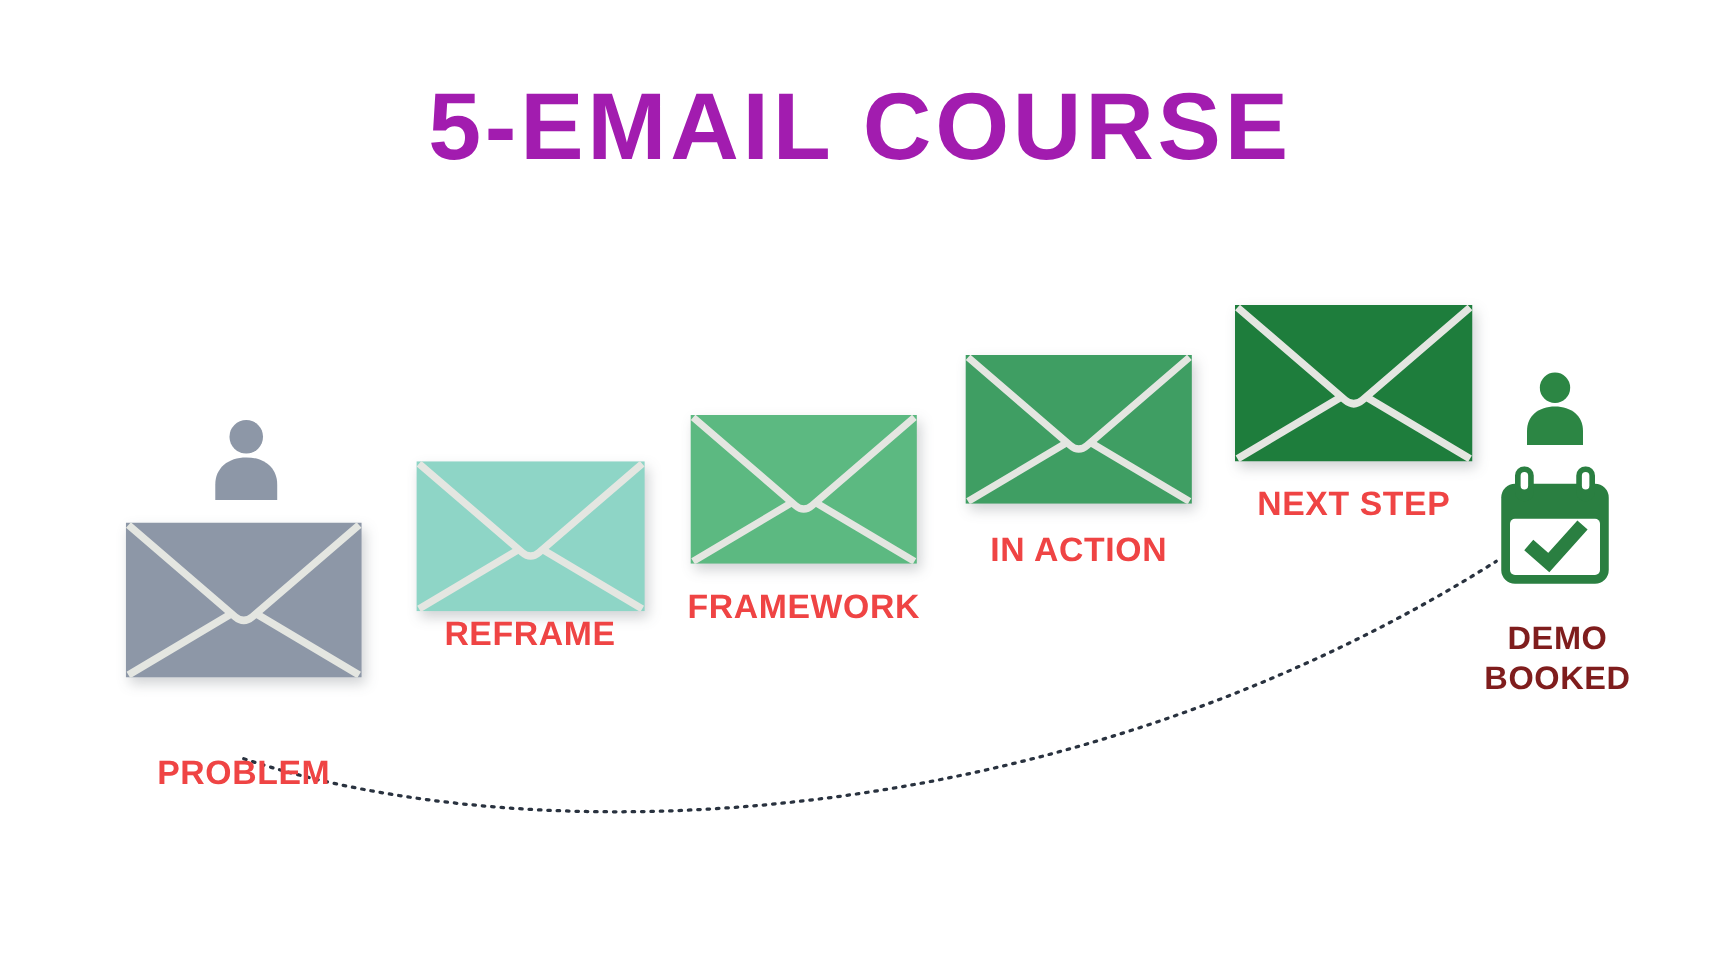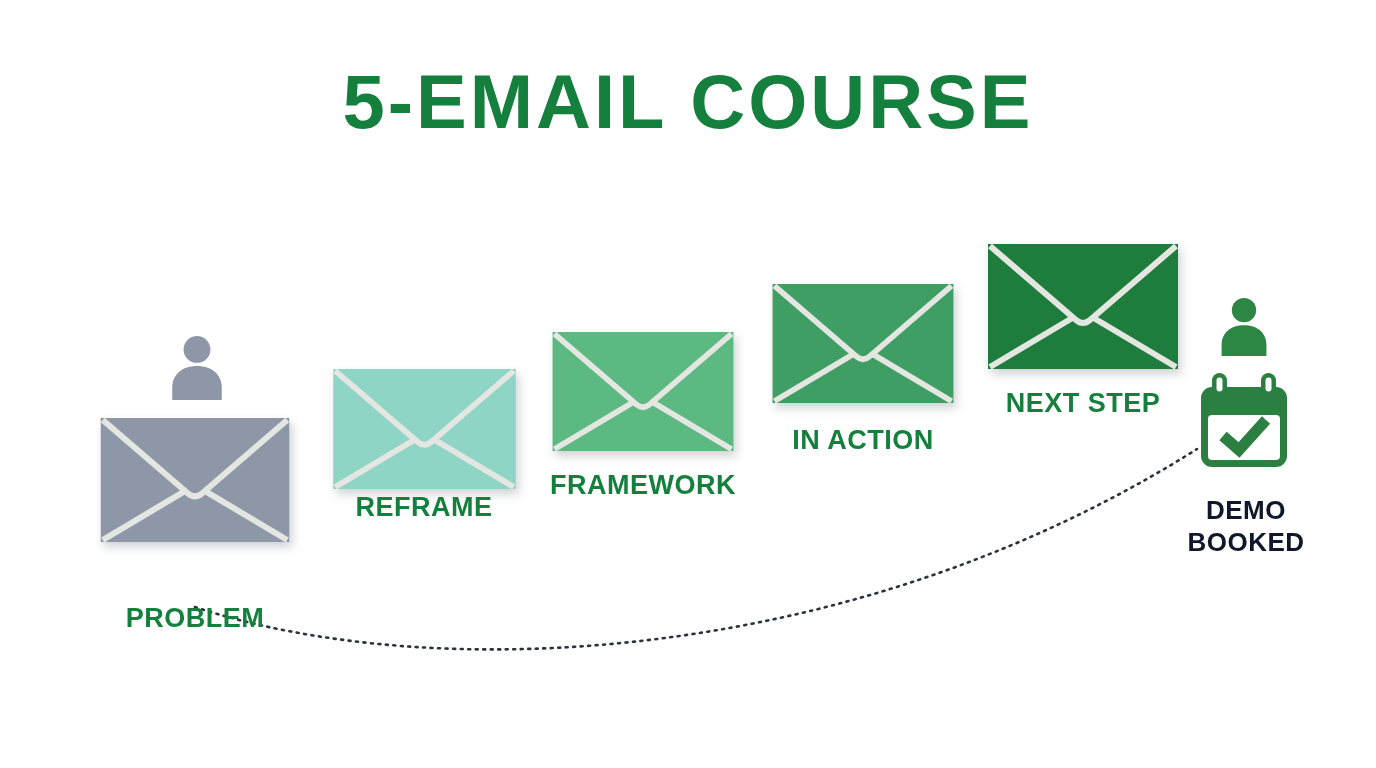--- a/index.html
+++ b/index.html
@@ -7,47 +7,47 @@
     position:relative;
     width:1376px;height:768px;
     background:#ffffff;
     overflow:hidden;
     font-family:"Liberation Sans","DejaVu Sans",sans-serif;
   }
   .title{
     position:absolute;left:0;top:58px;width:1376px;
     text-align:center;
     font-size:76px;font-weight:800;letter-spacing:3px;
-    color:#15803d;
+    color:#a21caf;
   }
   .curve-layer{position:absolute;left:0;top:0;width:1376px;height:768px;z-index:1;}
   .step,.icon,.label{position:absolute;z-index:2;}
   .env{display:block;filter:drop-shadow(3px 5px 5px rgba(40,50,60,0.22));}
   .step-label{
     position:absolute;z-index:2;width:260px;text-align:center;
-    font-size:27px;font-weight:800;letter-spacing:0.5px;color:#15803d;
+    font-size:27px;font-weight:800;letter-spacing:0.5px;color:#ef4444;
   }
   
   .env-1{left:100px;top:418px;width:190px;height:124px;}
   .env-2{left:331px;top:369px;width:187px;height:120px;}
   .env-3{left:550px;top:332px;width:186px;height:119px;}
   .env-4{left:772px;top:284px;width:182px;height:119px;}
   .env-5{left:988px;top:243px;width:190px;height:127px;}
   .lbl-1{left:65px;top:563px;margin-top:40px;}
   .lbl-2{left:294px;top:492px;}
   .lbl-3{left:513px;top:470px;}
   .lbl-4{left:733px;top:425px;}
   .lbl-5{left:953px;top:388px;}
   .person-grey{left:166px;top:336px;width:62px;height:64px;}
   .person-green{left:1216px;top:296px;width:56px;height:62px;}
   .calendar{left:1198px;top:373px;width:92px;height:98px;}
   .outcome-label{
     position:absolute;z-index:2;left:1126px;top:494px;width:240px;
     text-align:center;font-size:26px;font-weight:800;letter-spacing:0.5px;
-    color:#0f172a;line-height:32px;
+    color:#7f1d1d;line-height:32px;
   }
 </style>
 </head>
 <body>
 
 <div class="canvas">
 
   <div class="title">5-EMAIL COURSE</div>
 
   <svg class="curve-layer" viewBox="0 0 1376 768" aria-hidden="true">

